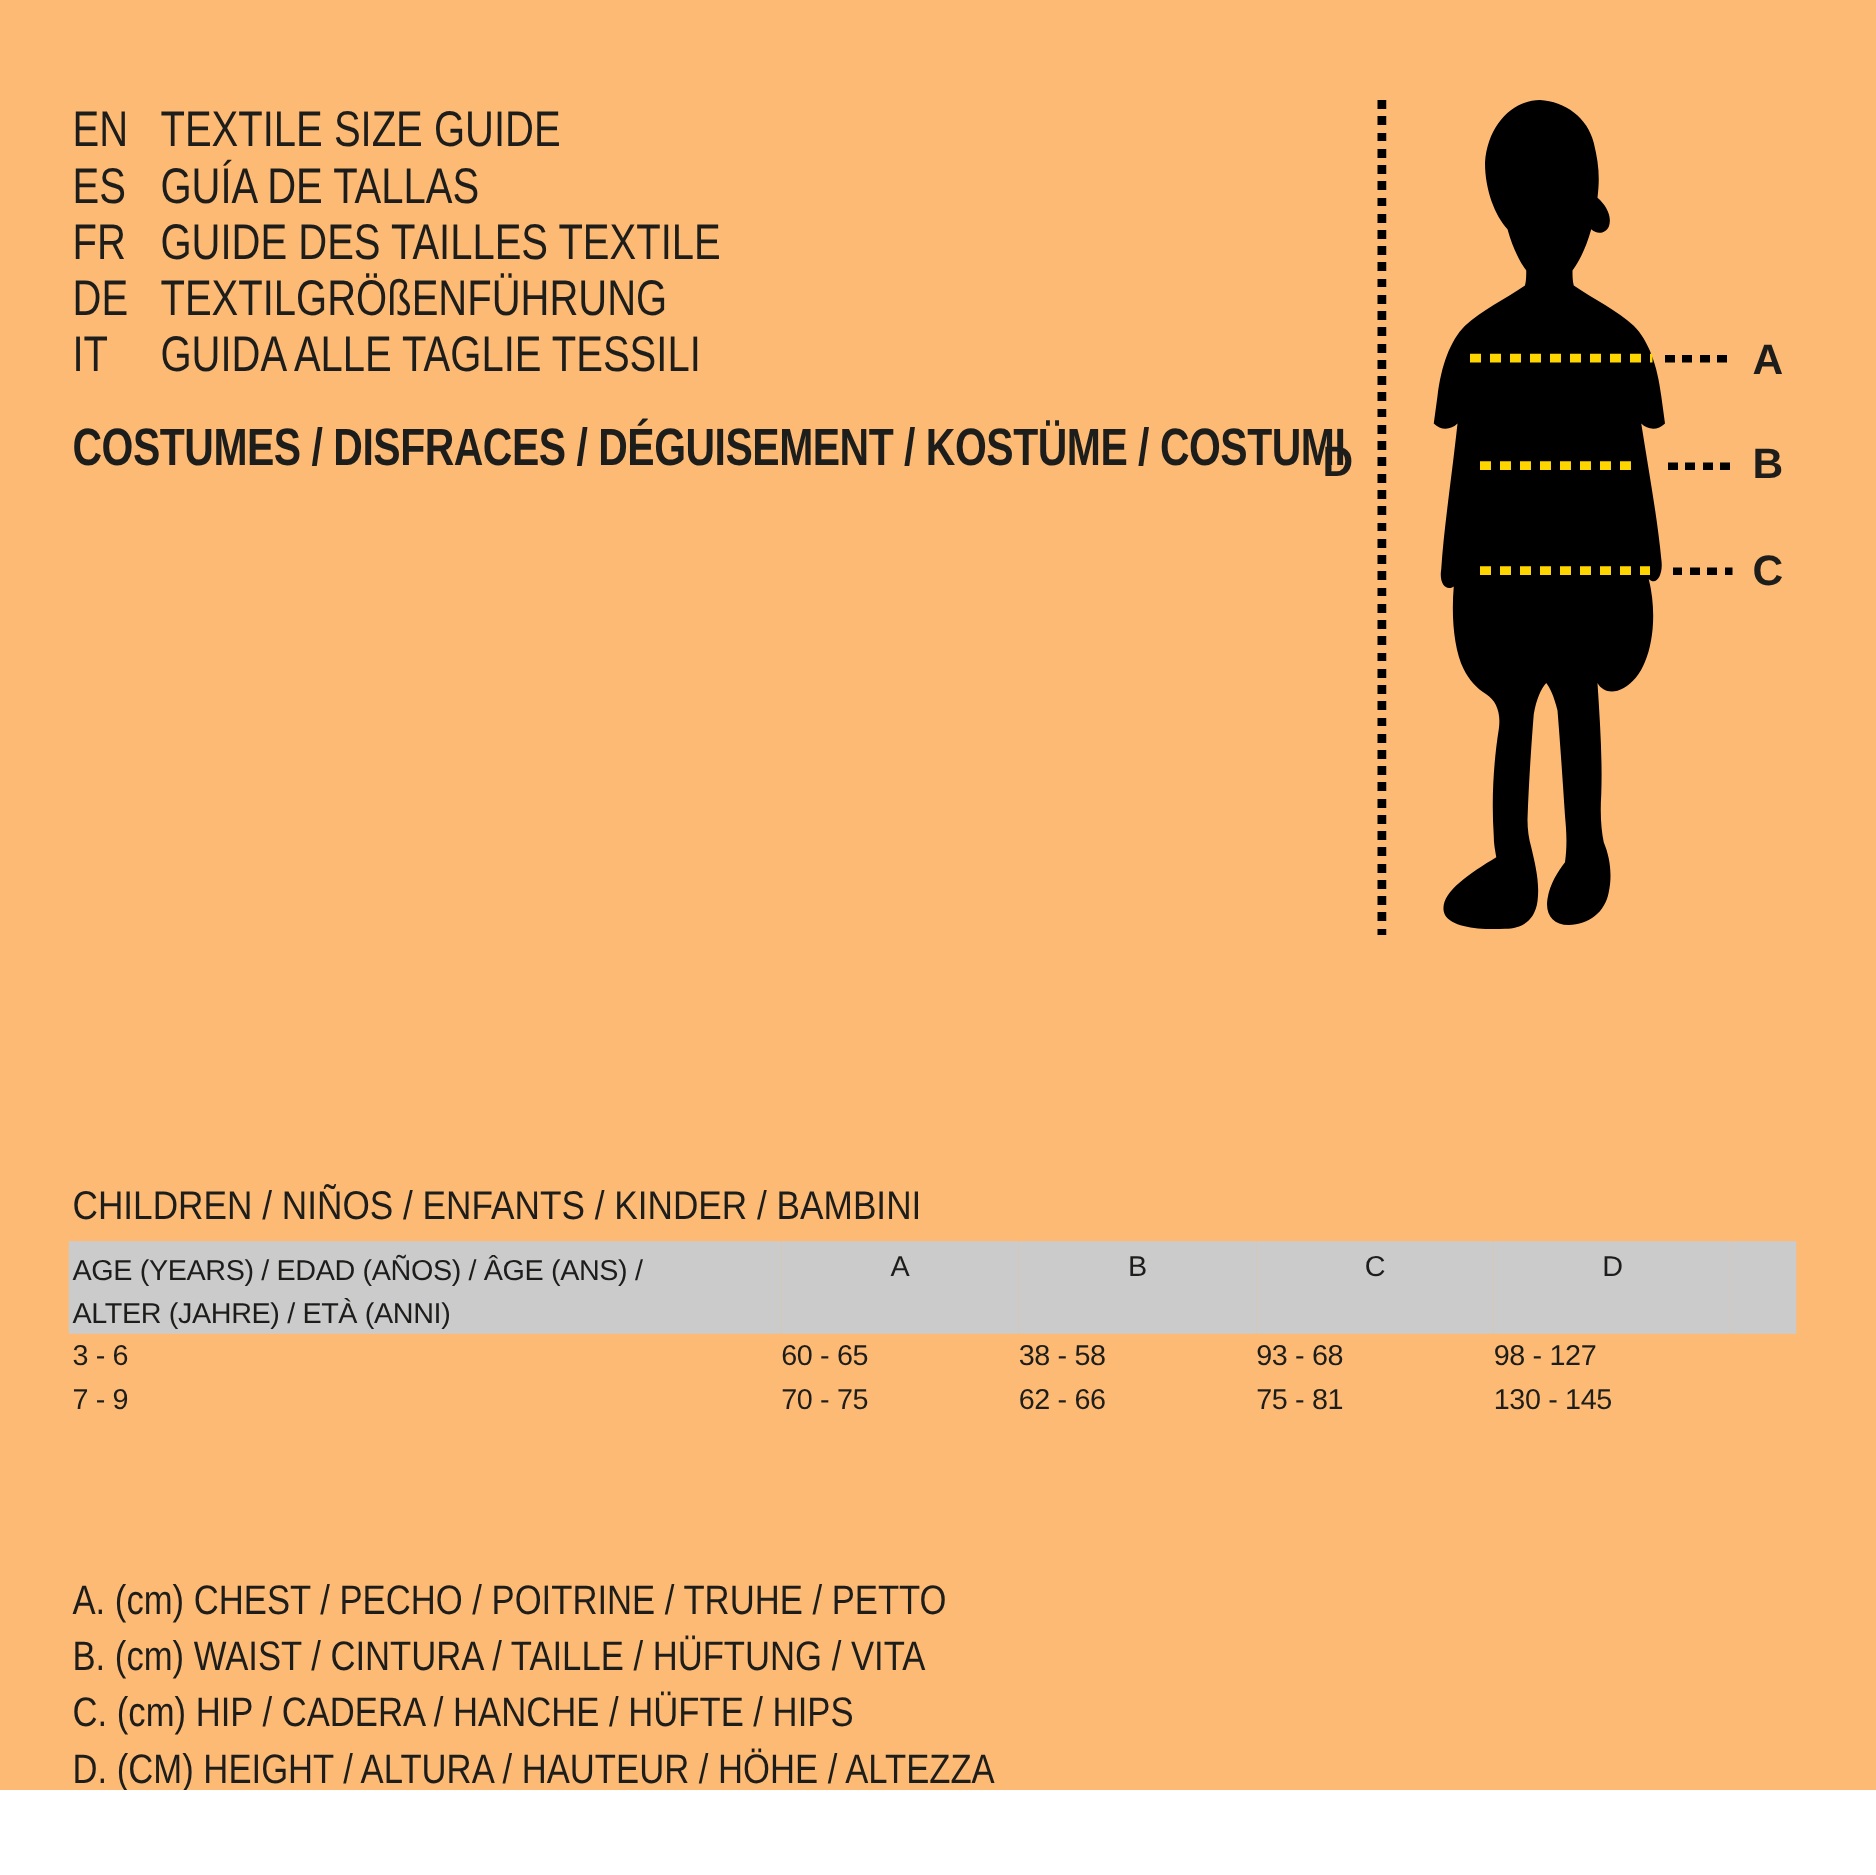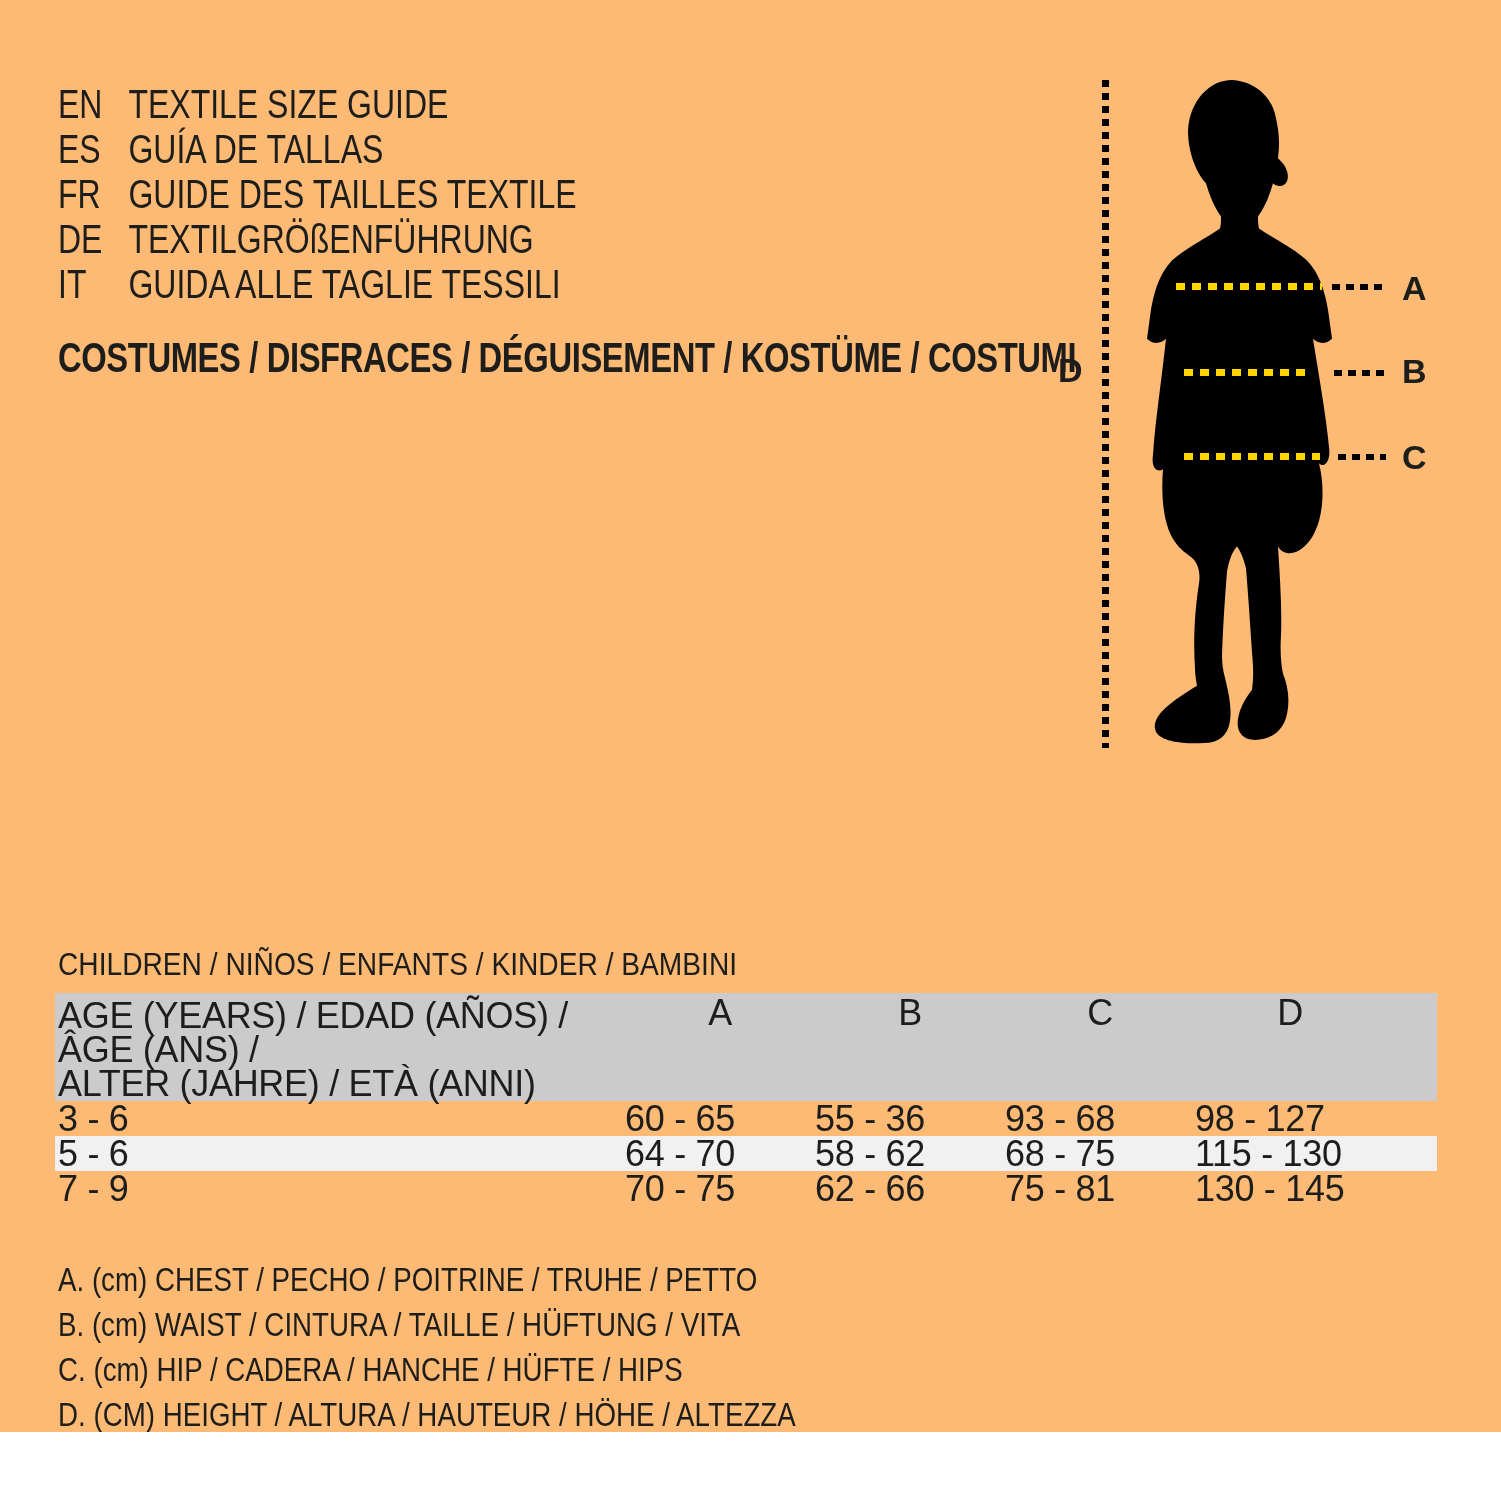--- a/index.html
+++ b/index.html
@@ -46,21 +46,21 @@
   .fl-c{left:1402px;top:440px;}
   .fl-d{left:1058px;top:353px;}
 
   
   .section-title{
     position:absolute;left:58px;top:946px;font-size:32px;line-height:36px;
     transform:scaleX(0.88);
   }
   .size-table{
     position:absolute;left:55px;top:993px;width:1382px;
-    border-collapse:collapse;table-layout:fixed;font-size:36px;letter-spacing:-0.3px;
+    border-collapse:collapse;table-layout:fixed;font-size:23px;letter-spacing:-0.3px;
   }
   .size-table th{
     background:#cbcbcb;font-weight:normal;vertical-align:top;
     padding:6px 0 0 0;height:73px;box-sizing:border-box;
   }
   .size-table th.age-th{text-align:left;padding-left:3px;line-height:34px;}
   .size-table th.col-th{text-align:center;line-height:28px;}
   .size-table td{height:35px;padding:0;line-height:35px;}
   .size-table td.age-td{text-align:left;padding-left:3px;}
   .size-table td.val-td{text-align:left;}
@@ -154,31 +154,23 @@
         <th class="col-th">B</th>
         <th class="col-th">C</th>
         <th class="col-th">D</th>
         <th></th>
       </tr>
     </thead>
     <tbody>
       <tr>
         <td class="age-td">3 - 6</td>
         <td class="val-td">60 - 65</td>
-        <td class="val-td">55 - 36</td>
+        <td class="val-td">38 - 58</td>
         <td class="val-td">93 - 68</td>
         <td class="val-td">98 - 127</td>
-        <td></td>
-      </tr>
-      <tr class="alt">
-        <td class="age-td">5 - 6</td>
-        <td class="val-td">64 - 70</td>
-        <td class="val-td">58 - 62</td>
-        <td class="val-td">68 - 75</td>
-        <td class="val-td">115 - 130</td>
         <td></td>
       </tr>
       <tr>
         <td class="age-td">7 - 9</td>
         <td class="val-td">70 - 75</td>
         <td class="val-td">62 - 66</td>
         <td class="val-td">75 - 81</td>
         <td class="val-td">130 - 145</td>
         <td></td>
       </tr>

